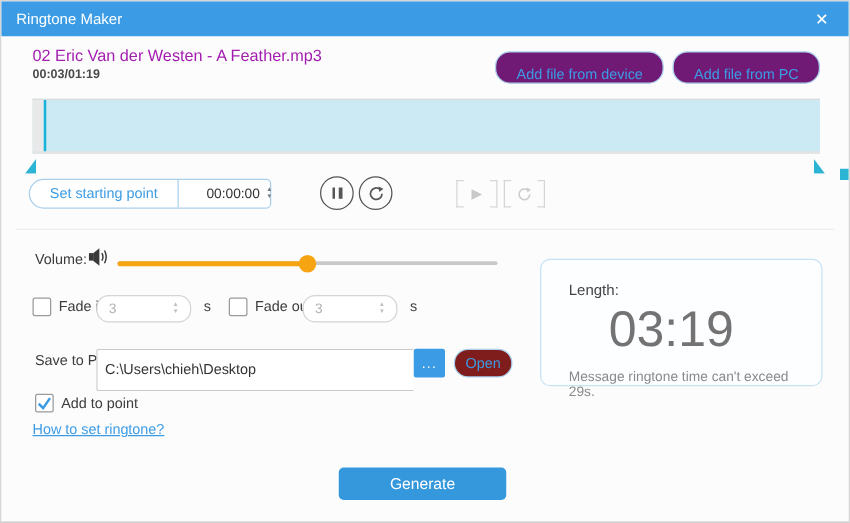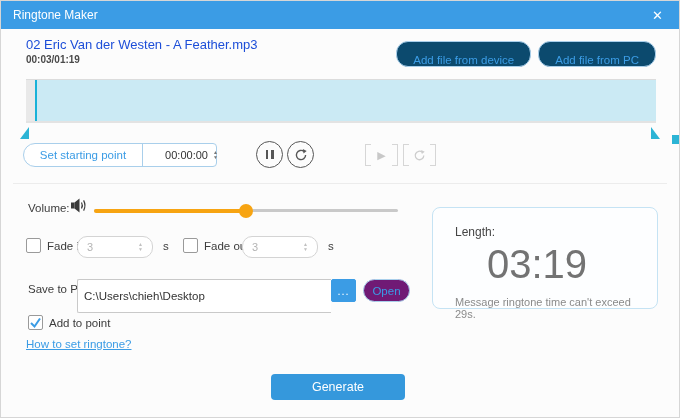--- a/index.html
+++ b/index.html
@@ -7,25 +7,25 @@
   .window { position:relative; width:680px; height:418px; background:#fcfcfc;
             border:1px solid #d6d6d6; overflow:hidden; }
 
   
   .titlebar { position:absolute; top:0; left:0; right:0; height:28px; background:#3b9ce5;
               display:flex; align-items:center; padding:0 12px; }
   .titlebar .title { color:#fff; font-size:12px; flex:1; }
   .titlebar .close { color:#fff; font-size:13px; cursor:pointer; padding:0 4px; }
 
   
-  .filename { position:absolute; left:25px; top:36px; font-size:13px; color:#1d4ed8; }
+  .filename { position:absolute; left:25px; top:36px; font-size:13px; color:#a21caf; }
   .filetime { position:absolute; left:25px; top:53px; font-size:10px; font-weight:bold; color:#4a4a4a; }
   .top-buttons { position:absolute; right:23px; top:40px; display:flex; gap:7px; }
   .pill-btn { height:24px; padding:12px 16px; border:1px solid #a9cfeb; border-radius:12px;
-              background:#0c4a6e; color:#3b9ce5; font-size:11.5px; font-family:inherit; cursor:pointer; }
+              background:#701a75; color:#3b9ce5; font-size:11.5px; font-family:inherit; cursor:pointer; }
 
   
   .waveform { position:absolute; left:25px; top:78px; width:630px; height:44px;
               background:#cbeaf4; border-top:1px solid #dcdcdc; border-bottom:2px solid #e3e3e3; }
   .played   { position:absolute; left:0; top:0; bottom:0; width:9px; background:#e9e9e9; }
   .playhead { position:absolute; left:9px; top:0; bottom:0; width:2px; background:#19b2d8; }
   .flag { position:absolute; width:9px; height:12px; background:#2cb4d5; top:126px; }
   .flag-left  { left:19px;  clip-path:polygon(100% 0, 100% 100%, 0 100%); }
   .flag-right { left:650px; clip-path:polygon(0 0, 0 100%, 100% 100%); }
   .edge-mark { position:absolute; left:671px; top:134px; width:7px; height:9px; background:#2cb4d5; }
@@ -92,21 +92,21 @@
 
   
   .save-label { left:27px; top:282px; }
   .path-wrap { position:absolute; left:76px; top:278px; width:279px; height:23px; display:flex; }
   .path-input { flex:1; border:1px solid #c9c9c9; border-right:none; border-radius:2px 0 0 2px;
                 font-size:11.5px; color:#333; padding:16px 6px; background:#fff; font-family:inherit; }
   .browse-btn { width:25px; background:#3b9ce5; border:1px solid #3b9ce5; border-radius:2px;
                 color:#fff; font-size:11px; letter-spacing:1px; cursor:pointer;
                 display:flex; align-items:center; justify-content:center; }
   .open-btn { position:absolute; left:362px; top:278px; width:47px; height:23px;
-              border:1px solid #a9cfeb; border-radius:12px; background:#701a75;
+              border:1px solid #a9cfeb; border-radius:12px; background:#7f1d1d;
               color:#3b9ce5; font-size:11.5px; font-family:inherit; cursor:pointer; }
 
   .cb-device { left:27px; top:314px; }
   .device-label { left:48px; top:316px; }
   .help-link { position:absolute; left:25px; top:337px; font-size:11.5px; color:#3b9ce5;
                text-decoration:underline; cursor:pointer; }
 
   
   .length-panel { position:absolute; left:431px; top:206px; width:226px; height:102px;
                   border:1px solid #c5e3f4; border-radius:8px; background:#fdfeff;

